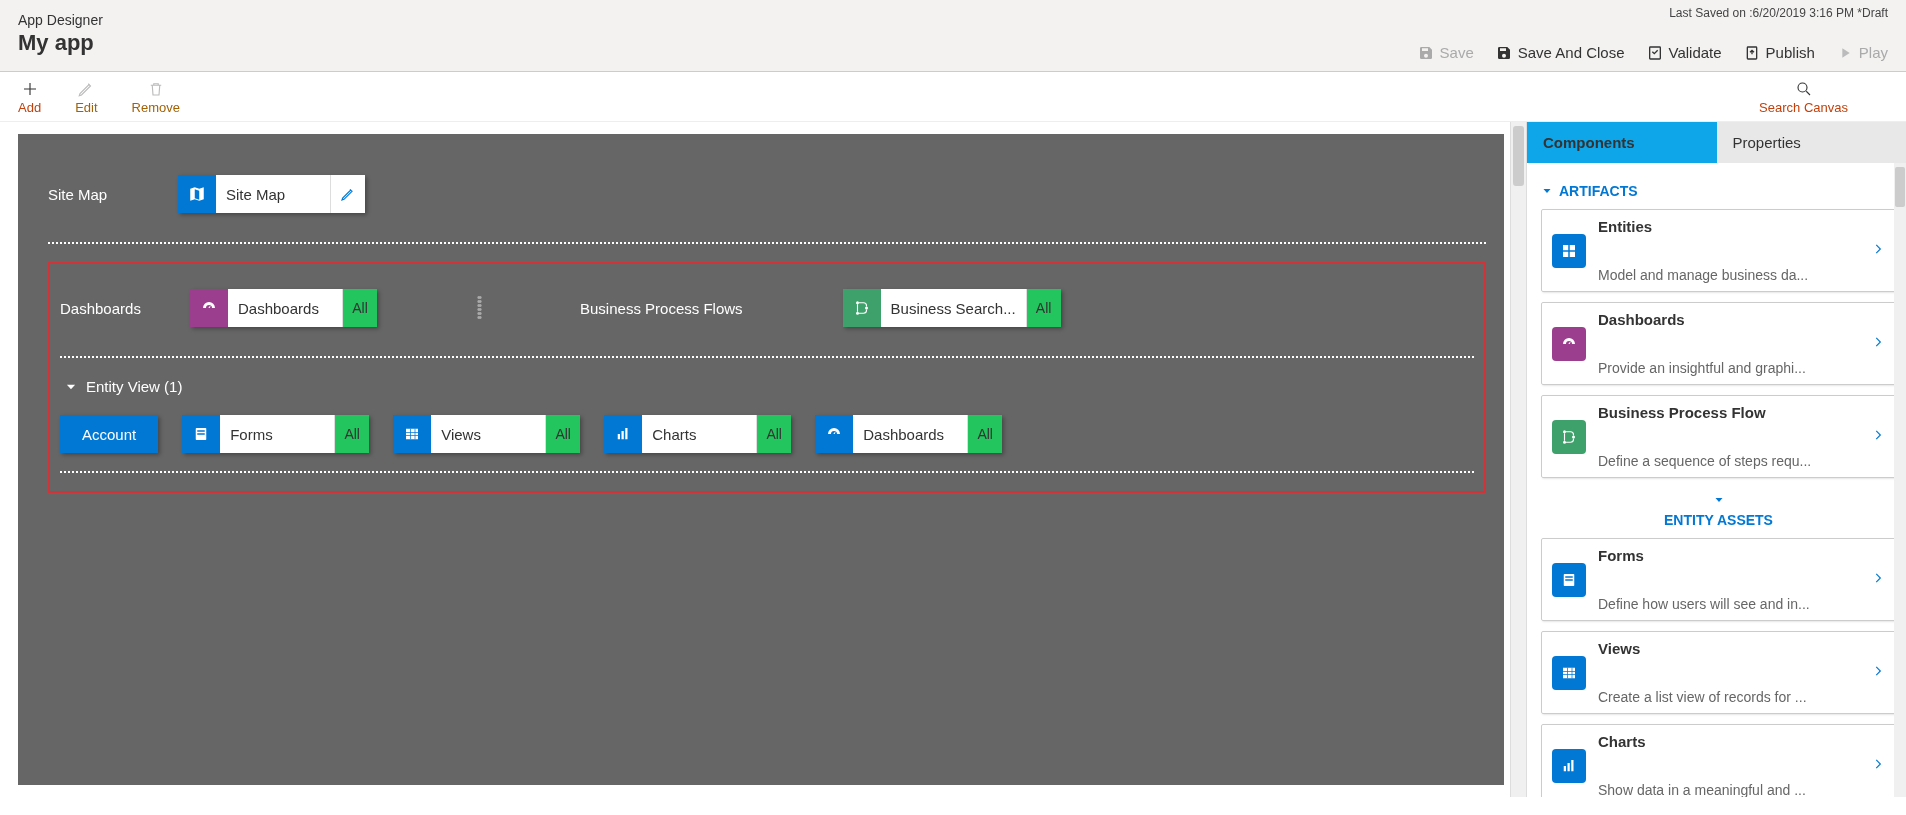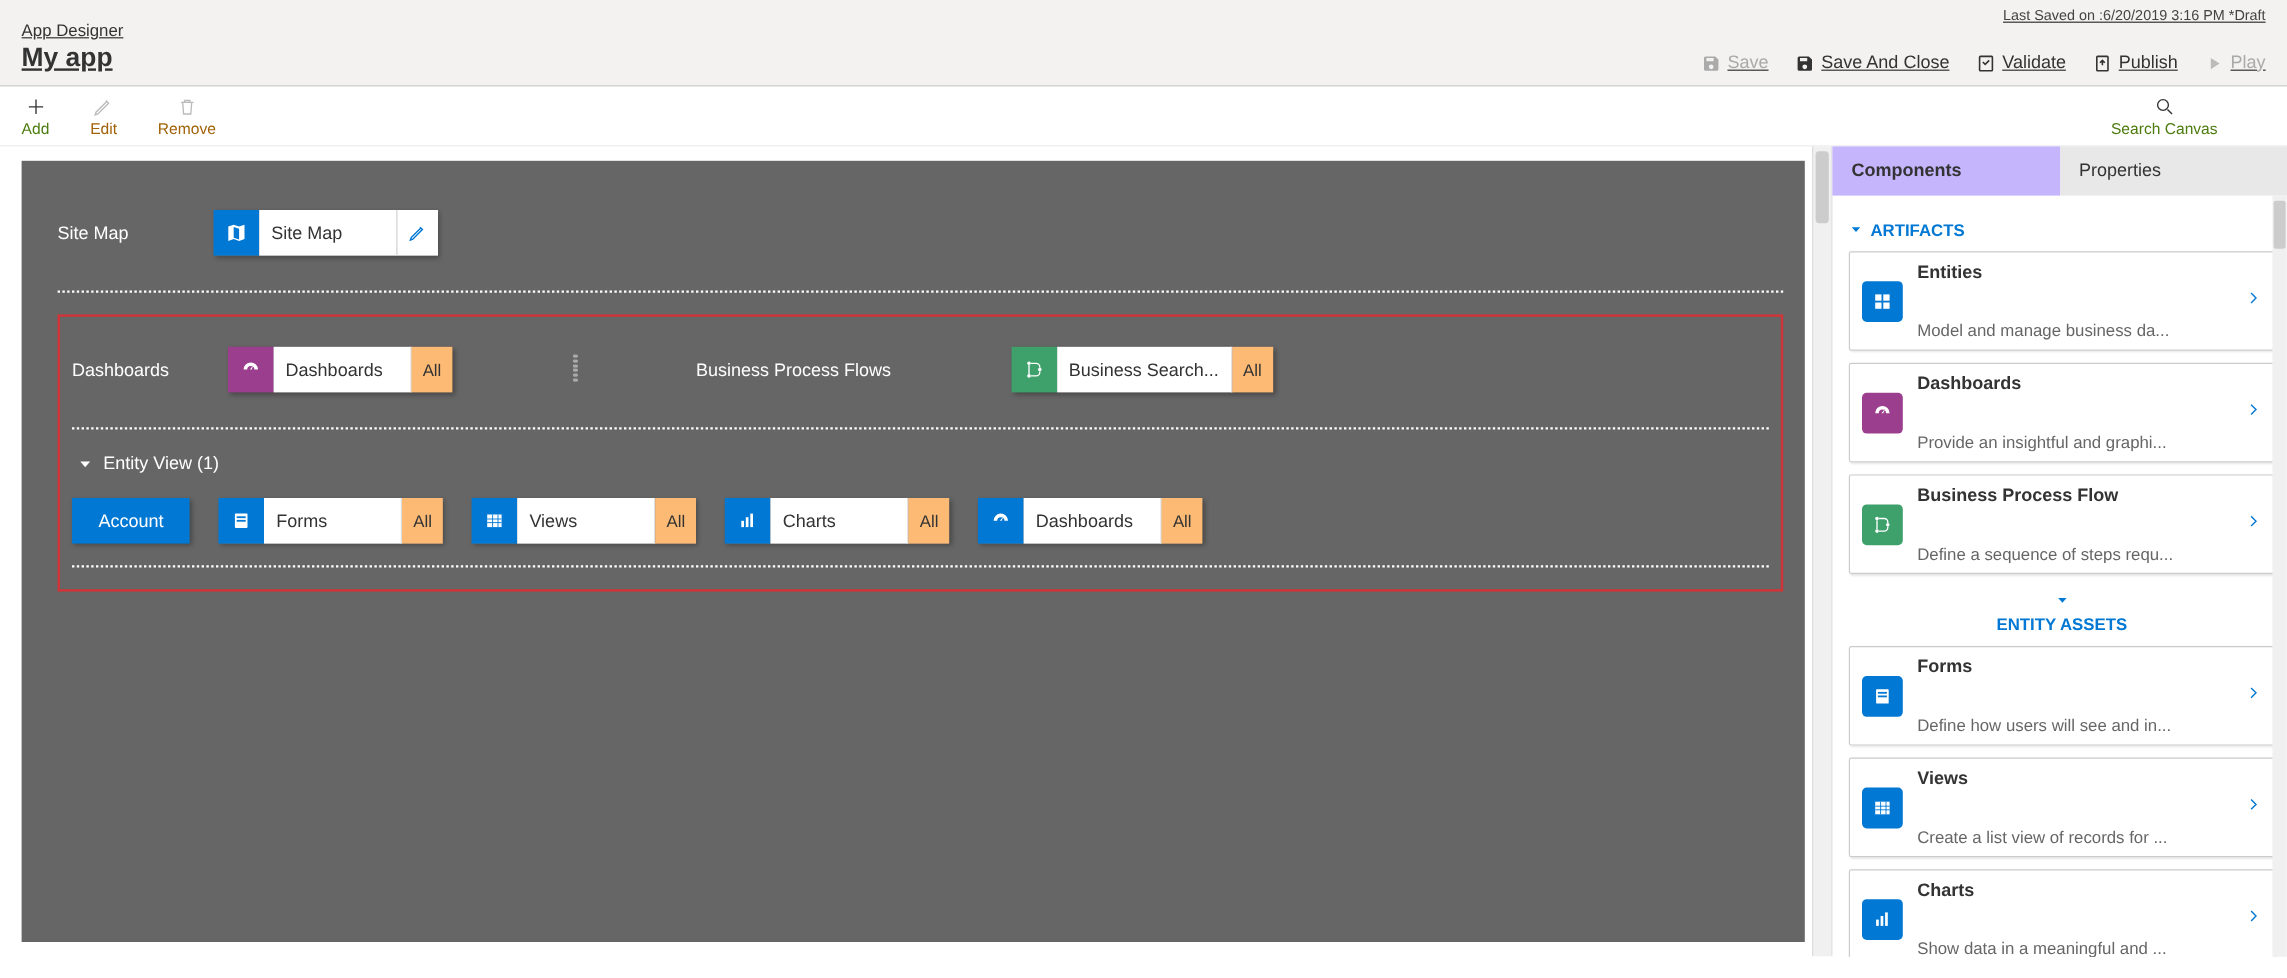--- a/index.html
+++ b/index.html
@@ -1,48 +1,48 @@
 <!DOCTYPE html>
 <html><head>
 <meta charset="utf-8">
 <style>
 * { box-sizing: border-box; margin: 0; padding: 0; font-family: "Segoe UI", Arial, sans-serif; }
 body { background: #fff; color: #333; overflow: hidden; }
 
 .header { background: #f3f2f1; border-bottom: 1px solid #ccc; padding: 6px 18px 10px 18px; }
-.header-top { display: flex; justify-content: space-between; align-items: flex-end; text-decoration: underline; }
+.header-top { display: flex; justify-content: space-between; align-items: center; }
 .header-titles { display: flex; flex-direction: column; }
 .app-designer-label { font-size: 14px; color: #333; }
 .app-name { font-size: 22px; font-weight: 600; margin-top: 2px; }
 .last-saved { font-size: 12px; color: #444; }
 .header-actions { display: flex; gap: 22px; margin-top: 18px; align-items: center; }
 .action { display: flex; align-items: center; gap: 6px; font-size: 15px; cursor: pointer; }
 .action.disabled { color: #aaa; cursor: default; }
 .action svg { width: 16px; height: 16px; }
 
 .toolbar { display: flex; align-items: center; padding: 8px 18px 6px 18px; gap: 34px; border-bottom: 1px solid #eee; }
 .toolbar-spacer { flex: 1; }
-.tool { display: flex; flex-direction: column; align-items: center; gap: 2px; font-size: 13px; cursor: pointer; color: #4d7c0f; }
+.tool { display: flex; flex-direction: column; align-items: center; gap: 2px; font-size: 13px; cursor: pointer; color: #c2410c; }
 .tool.disabled { color: #a16207; cursor: default; justify-content: center; }
 .tool svg { width: 18px; height: 18px; }
 .tool.search-canvas { margin-right: 40px; }
 
 .content { display: flex; height: calc(815px - 140px); }
 .canvas-wrap { flex: 1; padding: 12px 6px 12px 18px; position: relative; }
 .canvas { background: #666; height: 100%; padding: 30px 18px 30px 30px; overflow: auto; position: relative; }
 .scrollbar-track { width: 16px; background: #f0f0f0; border-left: 1px solid #ddd; position: relative; }
 .scrollbar-thumb { position: absolute; left: 2px; right: 2px; top: 4px; height: 60px; background: #ccc; border-radius: 3px; }
 
 .canvas-row { display: flex; align-items: center; min-height: 60px; }
 .row-label { color: #fff; font-size: 15px; width: 130px; }
 .tile { display: flex; align-items: stretch; box-shadow: 2px 2px 4px rgba(0,0,0,0.3); height: 38px; }
 .tile-icon { width: 38px; display: flex; align-items: center; justify-content: center; }
 .tile-icon svg { width: 18px; height: 18px; fill: #fff; }
 .tile-body { background: #fff; display: flex; align-items: center; padding: 0 10px; font-size: 15px; color: #333; min-width: 120px; border-right: 1px solid #ddd; }
-.tile-extra { background: #fdba74; display: flex; align-items: center; justify-content: center; width: 34px; font-size: 14px; color: #333; }
+.tile-extra { background: #22c55e; display: flex; align-items: center; justify-content: center; width: 34px; font-size: 14px; color: #333; }
 .tile-edit { background: #fff; display: flex; align-items: center; justify-content: center; width: 34px; }
 .tile-edit svg { width: 16px; height: 16px; stroke: #0078d4; }
 
 .blue { background: #0078d4; }
 .purple { background: #9b3e8e; }
 .green { background: #3ea06b; }
 
 .dotted-divider { border-top: 2px dotted #fff; margin: 18px 0; }
 .highlight-box { border: 2px solid #d13438; padding: 14px 10px 18px 10px; margin-top: 4px; }
 .section-row { display: flex; align-items: center; gap: 80px; }
@@ -51,21 +51,21 @@
 .vdots { color: #aaa; letter-spacing: -2px; font-size: 10px; line-height: 4px; display: flex; flex-direction: column; margin: 0 20px; }
 
 .entity-header { display: flex; align-items: center; gap: 8px; color: #fff; font-size: 15px; margin: 20px 0 20px 4px; }
 .entity-header svg { width: 14px; height: 14px; fill: #fff; }
 .entity-tiles { display: flex; gap: 24px; align-items: center; }
 .entity-name-tile { background: #0078d4; color: #fff; height: 38px; display: flex; align-items: center; padding: 0 22px; font-size: 15px; box-shadow: 2px 2px 4px rgba(0,0,0,0.3); }
 
 .sidebar { width: 380px; border-left: 1px solid #ddd; display: flex; flex-direction: column; }
 .tabs { display: flex; }
 .tab { flex: 1; padding: 12px 16px; font-size: 15px; background: #e8e8e8; cursor: pointer; }
-.tab.active { background: #c4b5fd; font-weight: 600; }
+.tab.active { background: #0ea5e9; font-weight: 600; }
 .side-body { padding: 14px 10px 10px 14px; overflow: auto; flex: 1; position: relative; }
 .side-scrollbar { width: 12px; background: #f0f0f0; position: absolute; right: 0; top: 0; bottom: 0; }
 .side-thumb { position: absolute; left: 1px; right: 1px; top: 4px; height: 40px; background: #ccc; border-radius: 2px; }
 
 .section-title { display: flex; align-items: center; gap: 6px; color: #0078d4; font-size: 14px; font-weight: 600; margin: 6px 0 10px 0; cursor: pointer; }
 .section-title svg { width: 12px; height: 12px; fill: #0078d4; }
 .card { border: 1px solid #ccc; border-radius: 2px; padding: 8px 10px; display: flex; align-items: center; gap: 12px; margin-bottom: 10px; cursor: pointer; box-shadow: 1px 1px 2px rgba(0,0,0,0.1); }
 .card-icon { width: 34px; height: 34px; border-radius: 4px; display: flex; align-items: center; justify-content: center; flex-shrink: 0; }
 .card-icon svg { width: 18px; height: 18px; fill: #fff; }
 .card-text { flex: 1; overflow: hidden; }

